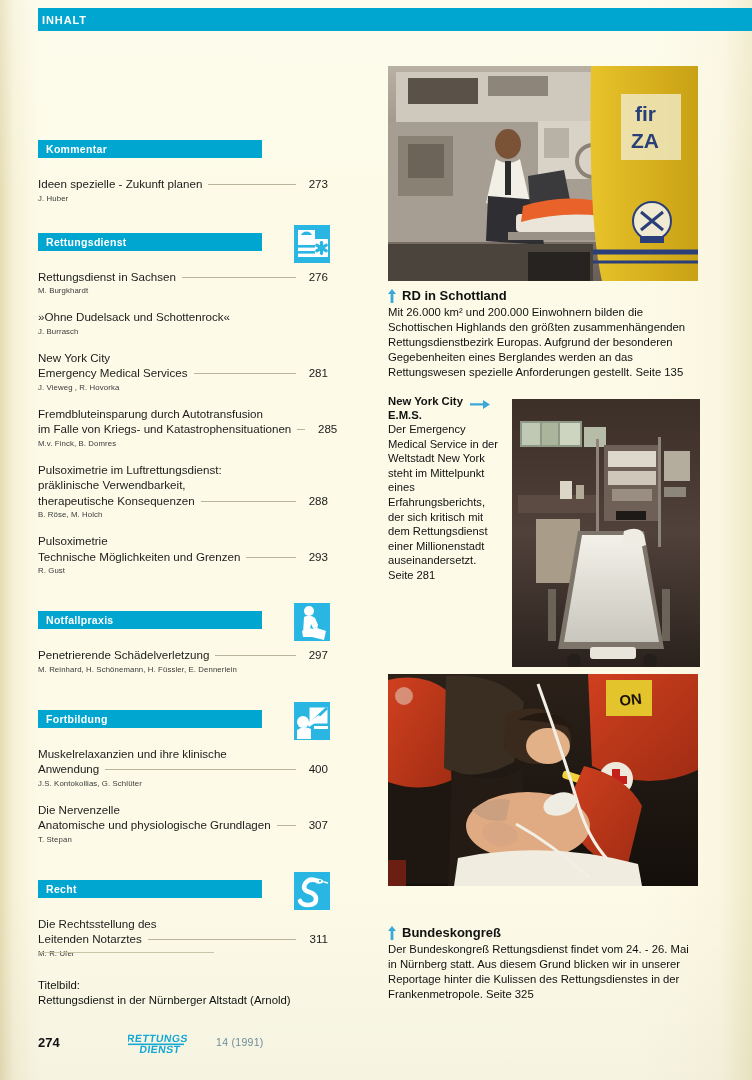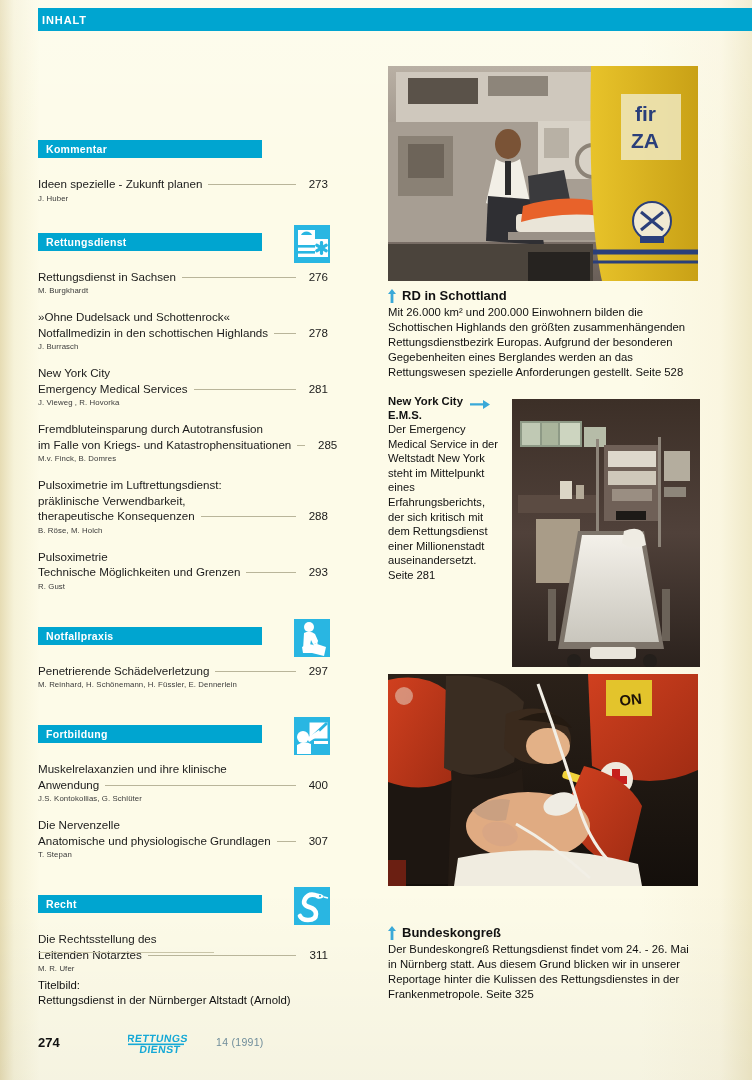--- a/index.html
+++ b/index.html
@@ -149,25 +149,20 @@
       <div class="entry" style="margin-top: 18px;">
         <div class="ln with-page">
           <span class="t">Rettungsdienst in Sachsen</span>
           <span class="dots"></span>
           <span class="pg">276</span>
         </div>
         <div class="authors">M. Burgkhardt</div>
       </div>
       <div class="entry">
         <div class="ln">»Ohne Dudelsack und Schottenrock«</div>
-        <div class="ln with-page">
-          <span class="t">Notfallmedizin in den schottischen Highlands</span>
-          <span class="dots"></span>
-          <span class="pg">278</span>
-        </div>
         <div class="authors">J. Burrasch</div>
       </div>
       <div class="entry">
         <div class="ln">New York City</div>
         <div class="ln with-page">
           <span class="t">Emergency Medical Services</span>
           <span class="dots"></span>
           <span class="pg">281</span>
         </div>
         <div class="authors">J. Vieweg , R. Hovorka</div>
@@ -344,21 +339,21 @@
 
   <div class="cap" style="width:305px;">
     <div class="cap-head">
       <span class="arrow-up">
         <svg width="8" height="14" viewBox="0 0 8 14">
             <path d="M4 0 L8 5 H5.4 V14 H2.6 V5 H0 Z" fill="#3aa9d8"></path>
           </svg>
       </span>
       <span>RD in Schottland</span>
     </div>
-    <div class="cap-body">Mit 26.000 km² und 200.000 Einwohnern bilden die Schottischen Highlands den größten zusammenhängenden Rettungsdienstbezirk Europas. Aufgrund der besonderen Gegebenheiten eines Berglandes werden an das Rettungswesen spezielle Anforderungen gestellt. Seite 528</div>
+    <div class="cap-body">Mit 26.000 km² und 200.000 Einwohnern bilden die Schottischen Highlands den größten zusammenhängenden Rettungsdienstbezirk Europas. Aufgrund der besonderen Gegebenheiten eines Berglandes werden an das Rettungswesen spezielle Anforderungen gestellt. Seite 135</div>
   </div>
 
   <div class="ny-wrap" style="margin-top:14px;height:278px;">
     <div class="ny-text">
       <div class="ny-head">
         <span>New York City</span>
         <span class="arrow-right" style="vertical-align:middle;margin-left:4px;">
           <svg width="20" height="9" viewBox="0 0 20 9">
               <path d="M0 3.2 H13 V0 L20 4.4 L13 9 V5.6 H0 Z" fill="#3aa9d8"></path>
             </svg>

